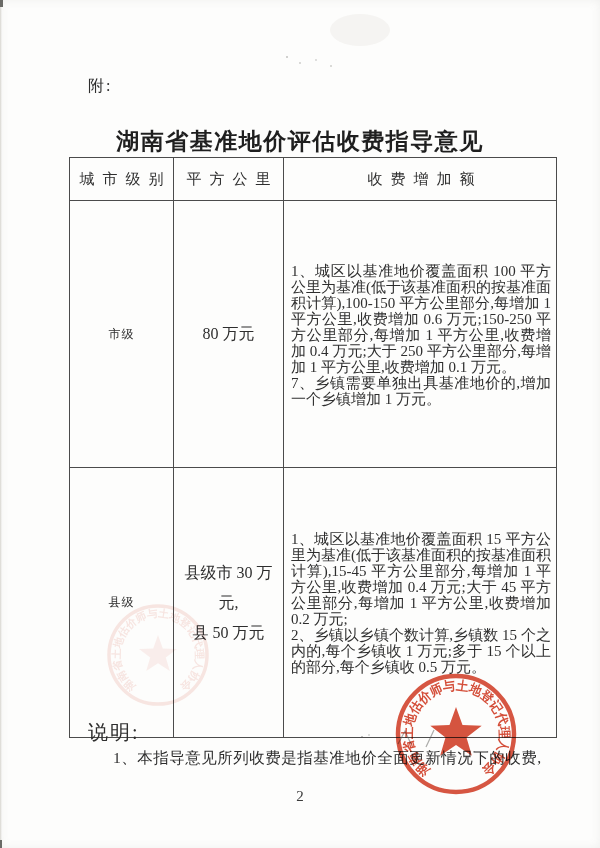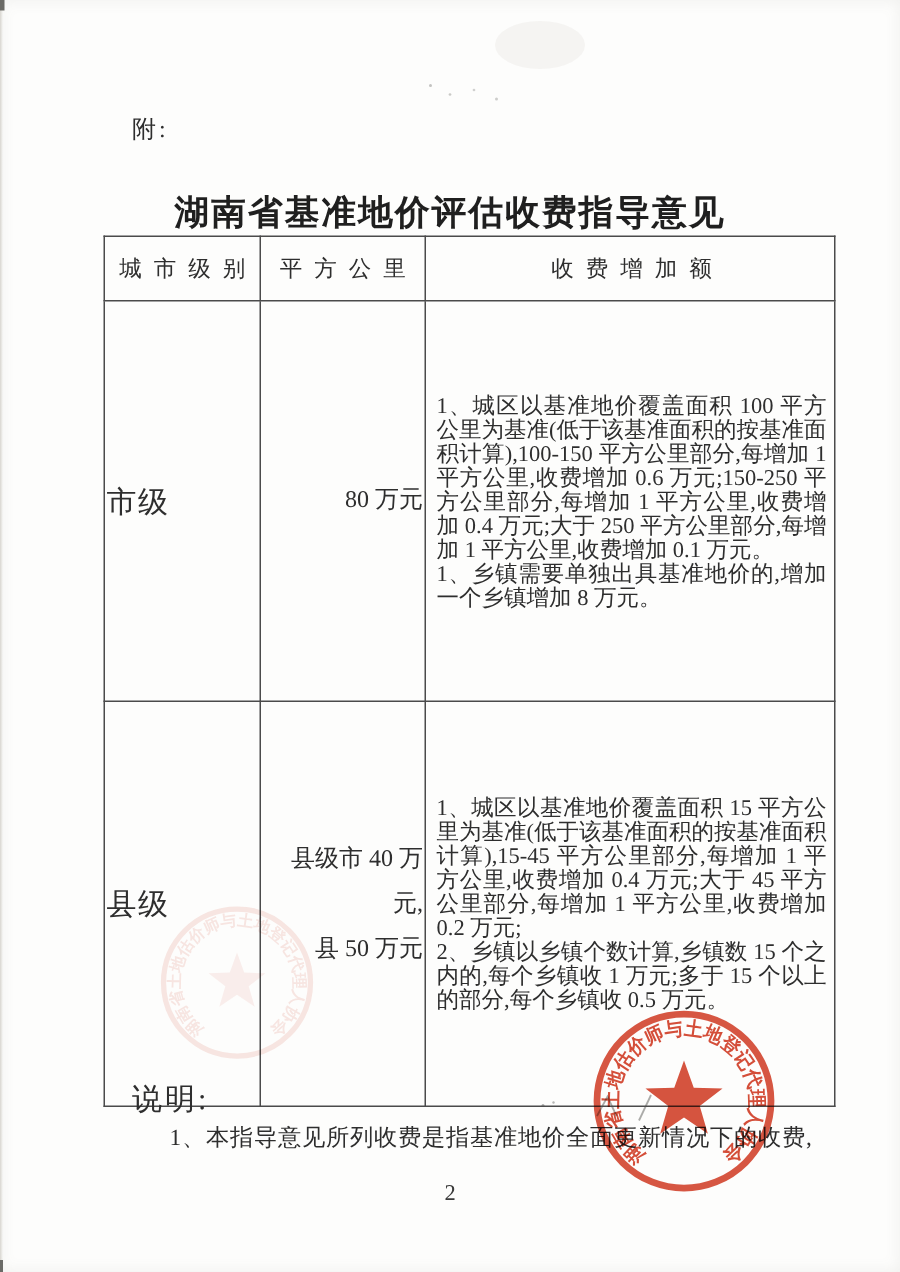--- a/index.html
+++ b/index.html
@@ -13,22 +13,22 @@
   .attach{position:absolute;left:88px;top:76px;font-size:16px;letter-spacing:2px;}
   .title{
     position:absolute;left:0;top:106px;width:600px;text-align:center;
     font-size:23px;font-weight:bold;letter-spacing:1.5px;color:#1f1f1f;margin-top:20px;
   }
   table.fee{
     position:absolute;left:69px;top:157px;width:468px;
     border-collapse:collapse;table-layout:fixed;
   }
   table.fee td{border:1px solid #4b4b4b;vertical-align:middle;}
-  td.c1{width:101px;font-size:20px;letter-spacing:1px;}
-  td.c2{width:107px;text-align:right;font-size:16px;}
+  td.c1{width:101px;text-align:center;font-size:12px;letter-spacing:1px;}
+  td.c2{width:107px;text-align:center;font-size:16px;}
   td.c3{width:260px;vertical-align:top;padding:5px 5px 4px 7px;}
   tr.hd td{height:33px;text-align:center;font-size:15px;}
   tr.hd td span{letter-spacing:8px;margin-right:-8px;}
   tr.r1 td{height:257px;}
   tr.r2 td{height:260px;}
   .c3 p{margin:0;font-size:15px;line-height:16px;text-align:justify;}
   .fee-lines div{line-height:30px;}
   .notes-label{position:absolute;left:88px;top:719px;font-size:20px;letter-spacing:2px;}
   .note-item{position:absolute;left:113px;top:748px;width:460px;font-size:15.5px;letter-spacing:0.5px;}
   .pageno{position:absolute;left:0;top:788px;width:600px;text-align:center;font-size:15px;color:#3a3a3a;}
@@ -71,28 +71,28 @@
       </tr>
       <tr class="r1">
         <td class="c1">市级</td>
         <td class="c2">
           <div class="fee-lines">
             <div>80 万元</div>
           </div>
         </td>
         <td class="c3">
           <p>1、城区以基准地价覆盖面积 100 平方公里为基准(低于该基准面积的按基准面积计算),100-150 平方公里部分,每增加 1 平方公里,收费增加 0.6 万元;150-250 平方公里部分,每增加 1 平方公里,收费增加 0.4 万元;大于 250 平方公里部分,每增加 1 平方公里,收费增加 0.1 万元。</p>
-          <p>1、乡镇需要单独出具基准地价的,增加一个乡镇增加 8 万元。</p>
+          <p>7、乡镇需要单独出具基准地价的,增加一个乡镇增加 1 万元。</p>
         </td>
       </tr>
       <tr class="r2">
         <td class="c1">县级</td>
         <td class="c2">
           <div class="fee-lines">
-            <div>县级市 40 万元,</div>
+            <div>县级市 30 万元,</div>
             <div>县 50 万元</div>
           </div>
         </td>
         <td class="c3">
           <p>1、城区以基准地价覆盖面积 15 平方公里为基准(低于该基准面积的按基准面积计算),15-45 平方公里部分,每增加 1 平方公里,收费增加 0.4 万元;大于 45 平方公里部分,每增加 1 平方公里,收费增加 0.2 万元;</p>
           <p>2、乡镇以乡镇个数计算,乡镇数 15 个之内的,每个乡镇收 1 万元;多于 15 个以上的部分,每个乡镇收 0.5 万元。</p>
         </td>
       </tr>
     </tbody>
   </table>

